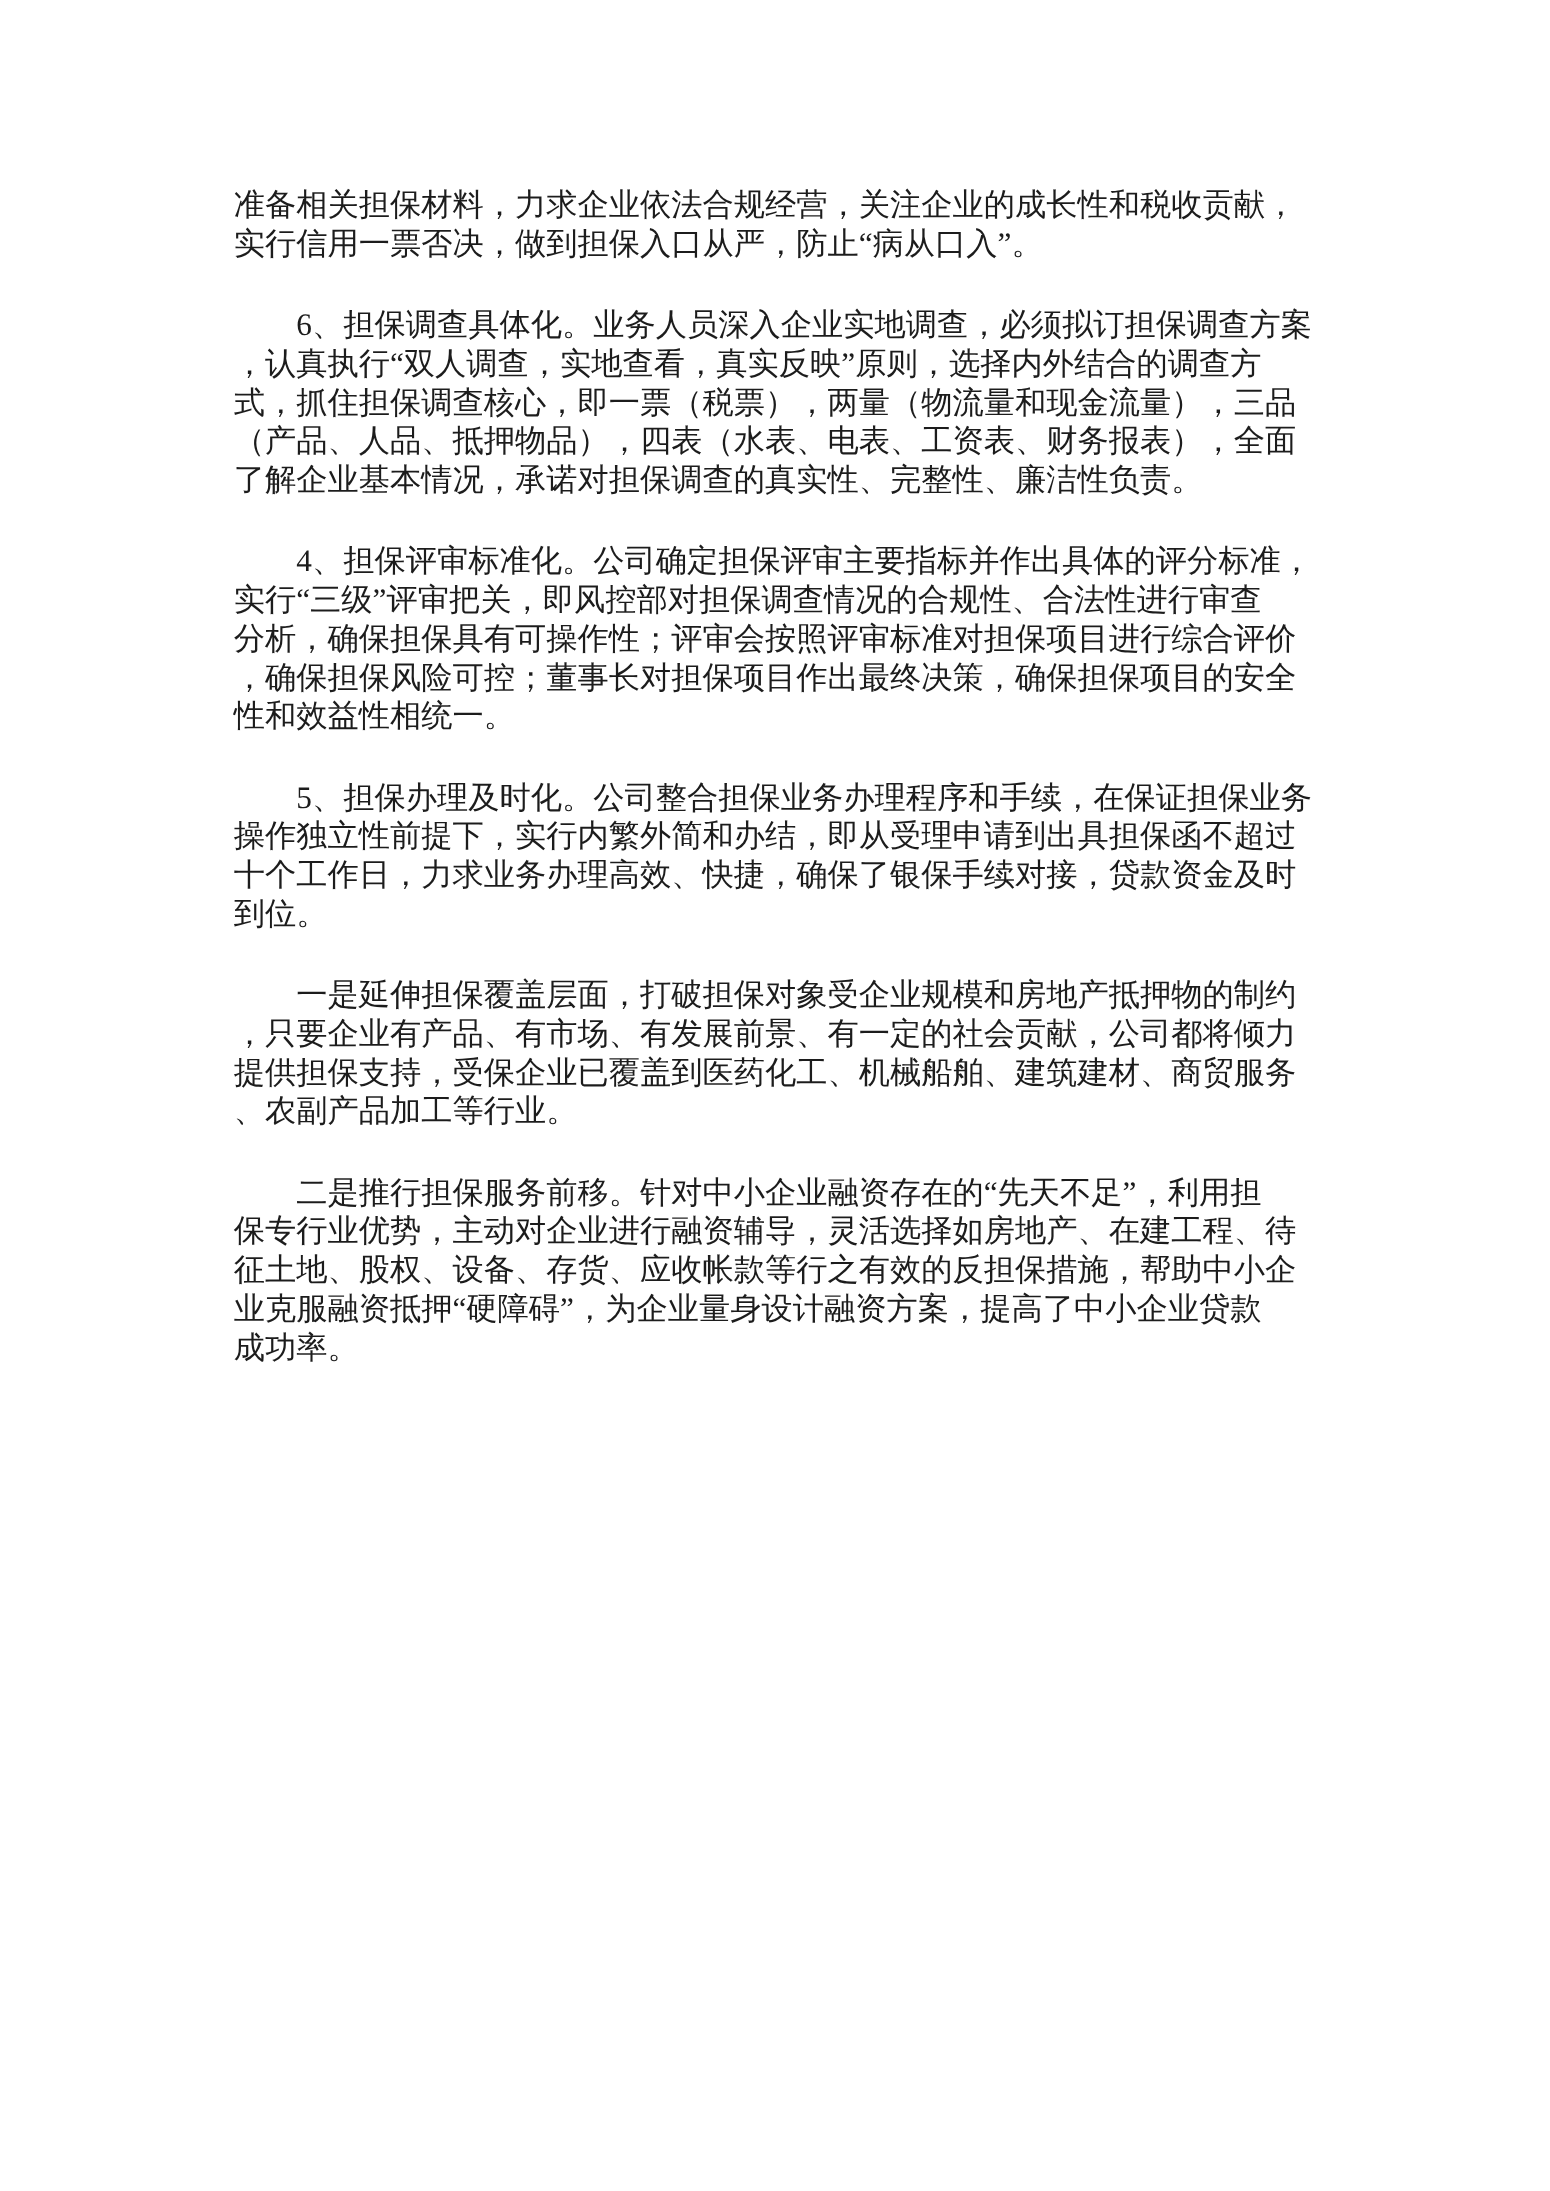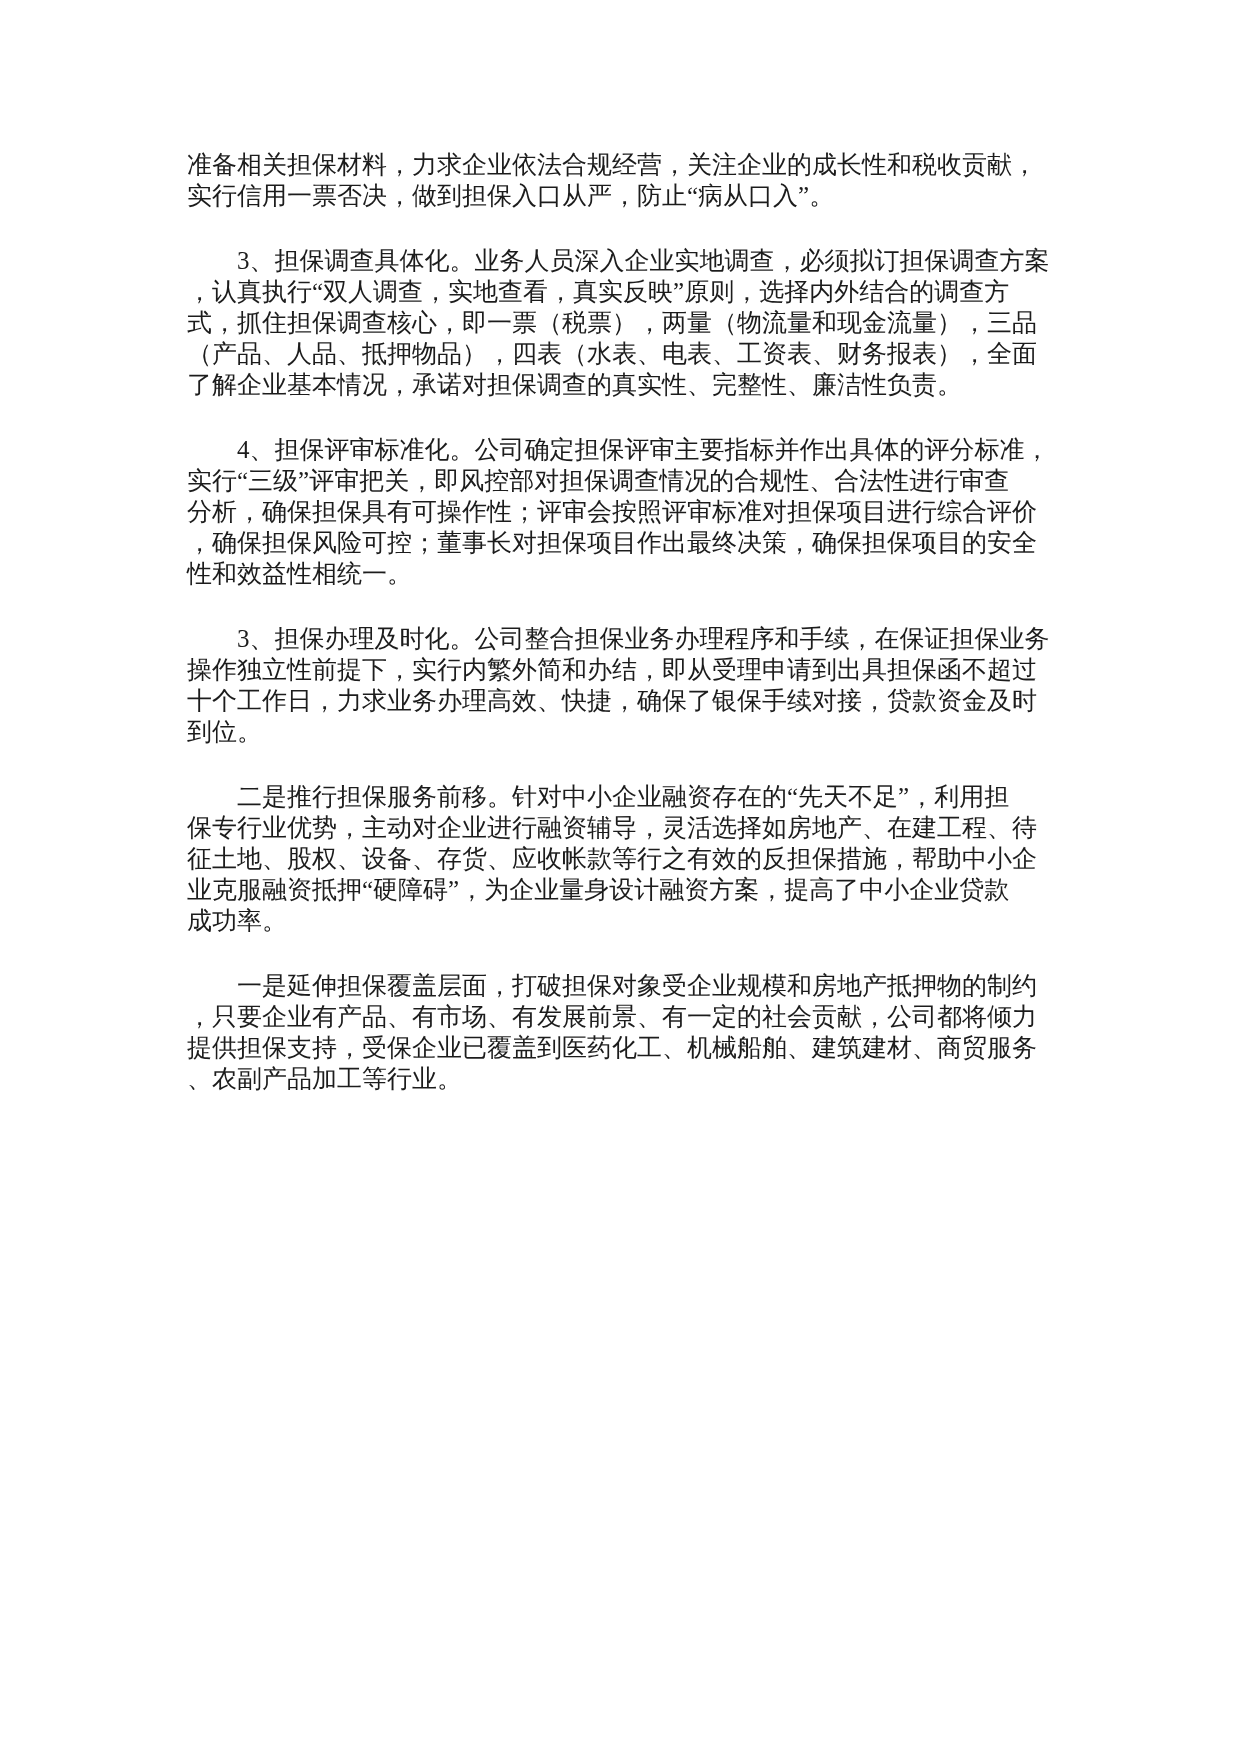--- a/index.html
+++ b/index.html
@@ -31,37 +31,37 @@
     text-align: left;
   }
 </style>
 </head>
 <body>
 
 <div class="page">
   <div class="doc-body">
     <p class="para">准备相关担保材料，力求企业依法合规经营，关注企业的成长性和税收贡献，
 实行信用一票否决，做到担保入口从严，防止“病从口入”。</p>
-    <p class="para">　　3、担保调查具体化。业务人员深入企业实地调查，必须拟订担保调查方案
+    <p class="para">　　6、担保调查具体化。业务人员深入企业实地调查，必须拟订担保调查方案
 ，认真执行“双人调查，实地查看，真实反映”原则，选择内外结合的调查方
 式，抓住担保调查核心，即一票（税票），两量（物流量和现金流量），三品
 （产品、人品、抵押物品），四表（水表、电表、工资表、财务报表），全面
 了解企业基本情况，承诺对担保调查的真实性、完整性、廉洁性负责。</p>
     <p class="para">　　4、担保评审标准化。公司确定担保评审主要指标并作出具体的评分标准，
 实行“三级”评审把关，即风控部对担保调查情况的合规性、合法性进行审查
 分析，确保担保具有可操作性；评审会按照评审标准对担保项目进行综合评价
 ，确保担保风险可控；董事长对担保项目作出最终决策，确保担保项目的安全
 性和效益性相统一。</p>
-    <p class="para">　　3、担保办理及时化。公司整合担保业务办理程序和手续，在保证担保业务
+    <p class="para">　　5、担保办理及时化。公司整合担保业务办理程序和手续，在保证担保业务
 操作独立性前提下，实行内繁外简和办结，即从受理申请到出具担保函不超过
 十个工作日，力求业务办理高效、快捷，确保了银保手续对接，贷款资金及时
 到位。</p>
+    <p class="para">　　一是延伸担保覆盖层面，打破担保对象受企业规模和房地产抵押物的制约
+，只要企业有产品、有市场、有发展前景、有一定的社会贡献，公司都将倾力
+提供担保支持，受保企业已覆盖到医药化工、机械船舶、建筑建材、商贸服务
+、农副产品加工等行业。</p>
     <p class="para">　　二是推行担保服务前移。针对中小企业融资存在的“先天不足”，利用担
 保专行业优势，主动对企业进行融资辅导，灵活选择如房地产、在建工程、待
 征土地、股权、设备、存货、应收帐款等行之有效的反担保措施，帮助中小企
 业克服融资抵押“硬障碍”，为企业量身设计融资方案，提高了中小企业贷款
 成功率。</p>
-    <p class="para">　　一是延伸担保覆盖层面，打破担保对象受企业规模和房地产抵押物的制约
-，只要企业有产品、有市场、有发展前景、有一定的社会贡献，公司都将倾力
-提供担保支持，受保企业已覆盖到医药化工、机械船舶、建筑建材、商贸服务
-、农副产品加工等行业。</p>
   </div>
 </div>
 
 </body></html>

